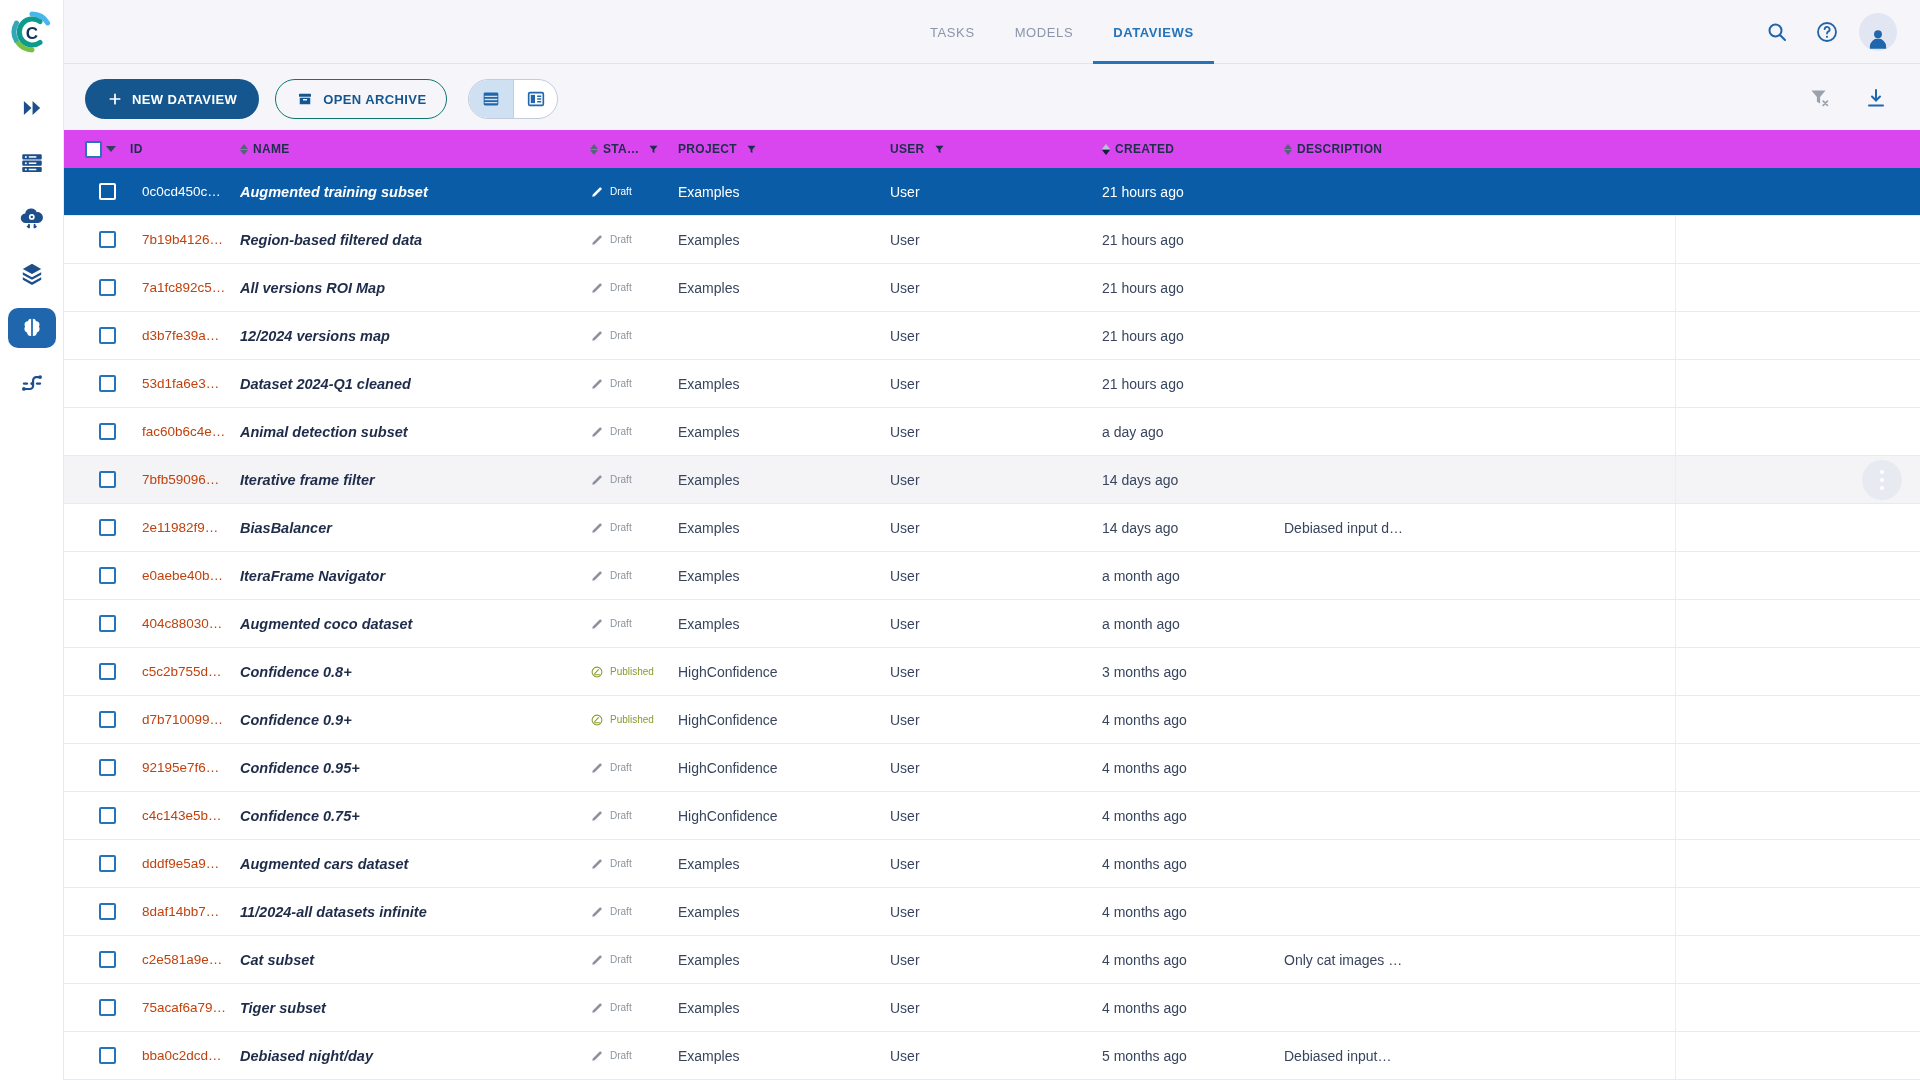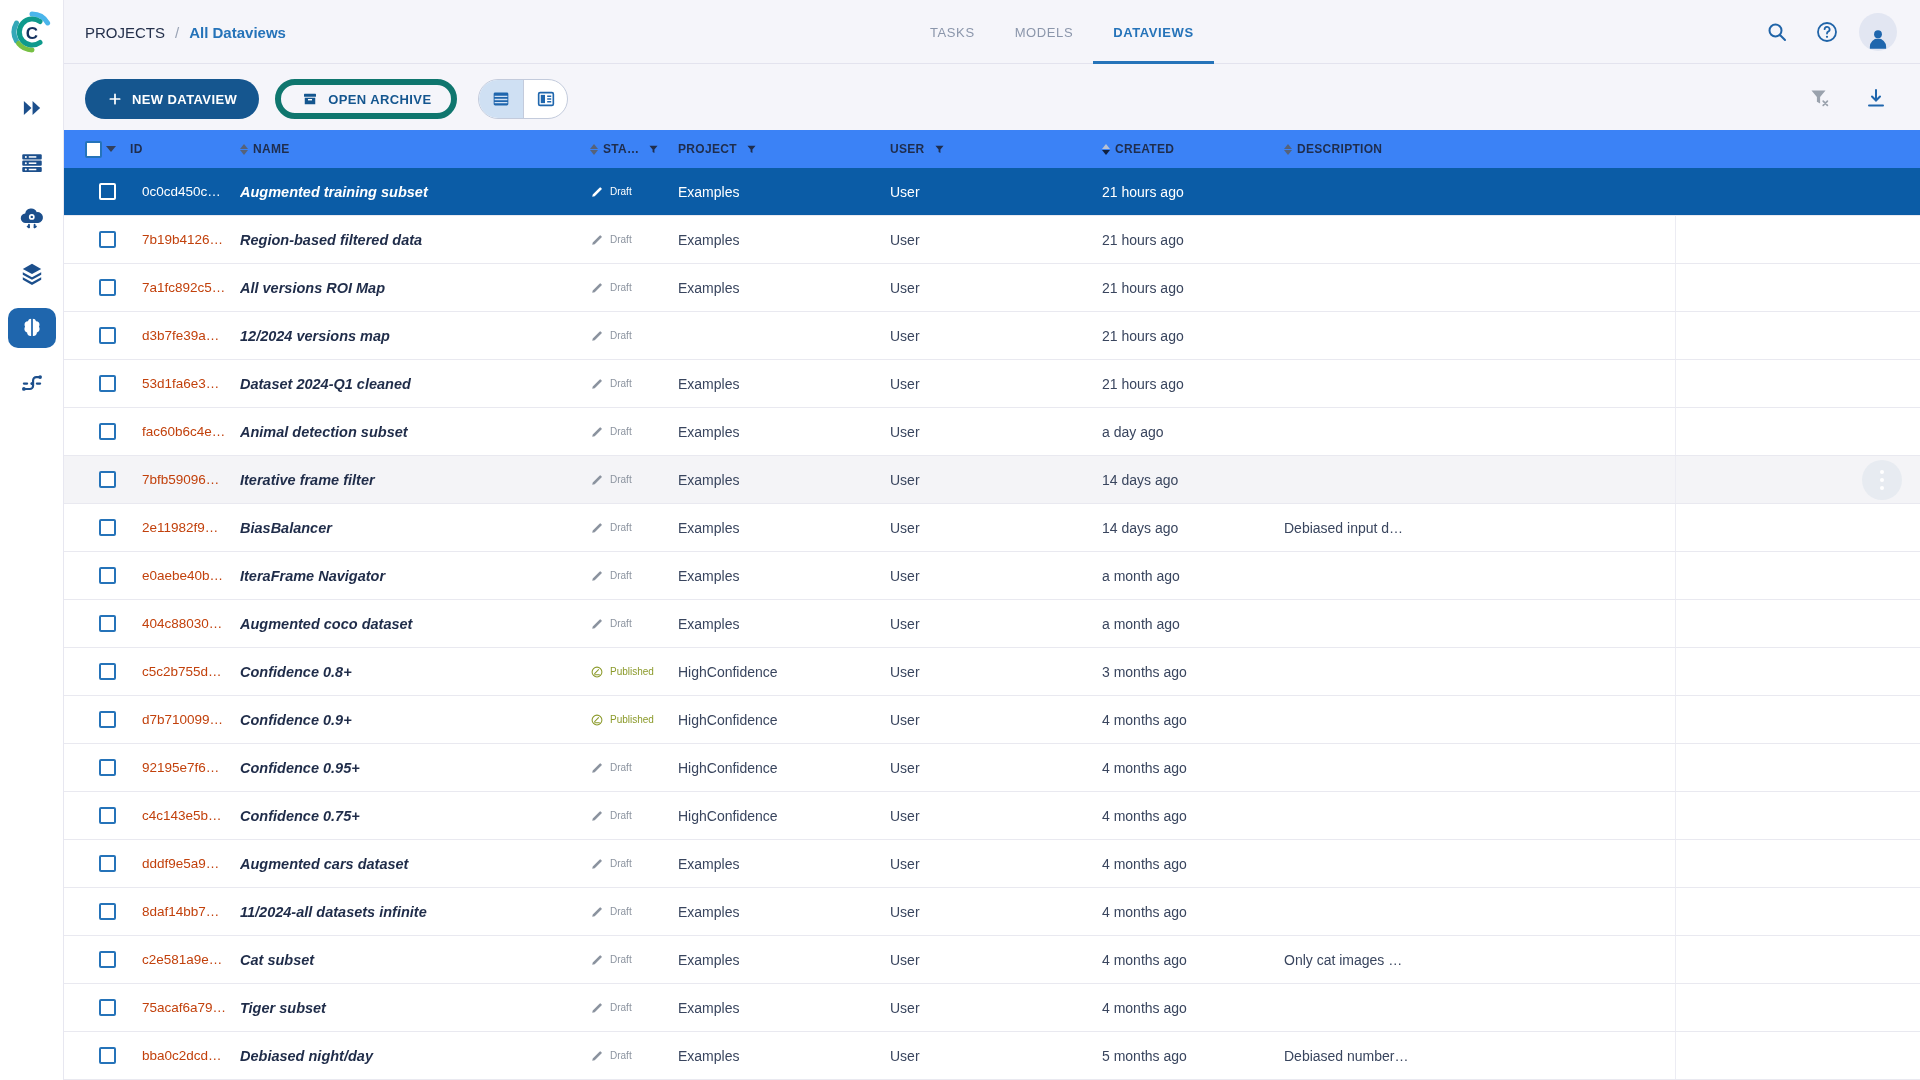--- a/index.html
+++ b/index.html
@@ -41,41 +41,41 @@
   .avatar svg { width:26px; height:26px; color:#1f66ad; }
 
   
   .toolbar { position:fixed; left:64px; top:64px; width:1856px; height:66px;
     background:#f5f5fa; z-index:15; }
   .toolbar-left { position:absolute; left:21px; top:15px; display:flex; gap:16px; align-items:center; }
   .btn-primary { height:40px; padding:0 22px; border:none; border-radius:20px;
     background:#15568f; color:#fff; font-family:inherit; font-size:13px; font-weight:700;
     letter-spacing:.4px; display:flex; align-items:center; gap:9px; cursor:pointer; }
   .btn-primary svg { width:16px; height:16px; }
-  .btn-outline { height:40px; padding:0 20px; border:6px solid #0f766e; border-radius:20px;
+  .btn-outline { height:40px; padding:0 20px; border:1px solid #0f766e; border-radius:20px;
     background:transparent; color:#15568f; font-family:inherit; font-size:13px; font-weight:700;
     letter-spacing:.4px; display:flex; align-items:center; gap:9px; cursor:pointer; }
   .btn-outline svg { width:18px; height:18px; }
   .view-toggle { margin-left:5px; height:40px; border:1px solid #c3cbdc; border-radius:20px;
     display:flex; overflow:hidden; background:#fff; }
   .vt-seg { width:44px; height:100%; display:flex; align-items:center; justify-content:center;
     color:#1f66ad; cursor:pointer; }
   .vt-seg + .vt-seg { border-left:1px solid #c3cbdc; }
   .vt-seg.active { background:#cfe0f3; }
   .vt-seg svg { width:22px; height:22px; }
   .toolbar-right { position:absolute; right:30px; top:22px; display:flex; gap:30px; align-items:center; }
   .tr-icon { width:26px; height:26px; cursor:pointer; }
   .tr-icon svg { width:24px; height:24px; }
   .tr-icon.disabled { color:#9aa2ad; }
   .tr-icon.blue { color:#1f66ad; }
 
   
   .table { position:fixed; left:64px; top:130px; width:1856px; z-index:10; }
   .thead { display:grid; grid-template-columns:56px 120px 350px 88px 212px 212px 182px 391px 1fr;
-    height:38px; background:#3b82f6; align-items:center; }
+    height:38px; background:#d946ef; align-items:center; }
   .th { display:flex; align-items:center; gap:5px; font-size:12px; font-weight:700;
     color:#1f2d4d; letter-spacing:.3px; cursor:pointer; padding-right:6px; white-space:nowrap; }
   .th .sort { display:flex; flex-direction:column; gap:1px; }
   .sort i { display:block; width:0; height:0; border-left:4px solid transparent;
     border-right:4px solid transparent; }
   .sort .up { border-bottom:5px solid #56627a; }
   .sort .down { border-top:5px solid #56627a; }
   .sort.desc .up { border-bottom-color:#b9c1d2; }
   .sort.desc .down { border-top-color:#10203f; }
   .th .funnel { color:#1f2d4d; margin-left:3px; }
@@ -183,25 +183,20 @@
           <path d="M4.5 12.5h3M16.5 12.5h3"></path>
           <circle cx="4.5" cy="17.5" r="1.7" fill="currentColor" stroke="none"></circle>
           <circle cx="19.5" cy="6.5" r="1.7" fill="currentColor" stroke="none"></circle>
           <circle cx="12" cy="12.5" r="1.5" fill="currentColor" stroke="none"></circle>
         </svg>
       </div>
     </div>
 </nav>
 
 <header class="topbar">
-  <div class="breadcrumb">
-    <span class="crumb-root">PROJECTS</span>
-    <span class="crumb-sep">/</span>
-    <span class="crumb-current">All Dataviews</span>
-  </div>
   <div class="tabs">
       <div class="tab">TASKS</div>
       <div class="tab">MODELS</div>
       <div class="tab active">DATAVIEWS</div>
     </div>
   <div class="topbar-icons">
     <div class="tb-icon">
       <svg viewBox="0 0 24 24" fill="none" stroke="currentColor" stroke-width="2" stroke-linecap="round">
         <circle cx="10.5" cy="10.5" r="6"></circle>
           <path d="M15 15l5 5"></path>
@@ -712,17 +707,17 @@
           <span class="sicon">
             <svg viewBox="0 0 24 24" fill="currentColor">
               <path d="M3.8 20.2l.9-4.1L16.3 4.5a1.7 1.7 0 0 1 2.4 0l1 1a1.7 1.7 0 0 1 0 2.4L8.1 19.4l-4.3.8z"></path>
             </svg>
           </span>
           <span>Draft</span>
         </div>
         <div class="cell c-project">Examples</div>
         <div class="cell c-user">User</div>
         <div class="cell c-created">5 months ago</div>
-        <div class="cell c-desc">Debiased number…</div>
+        <div class="cell c-desc">Debiased input…</div>
         <div class="cell c-fill"></div>
       </div>
     </div>
 </main>
 
 </body></html>

